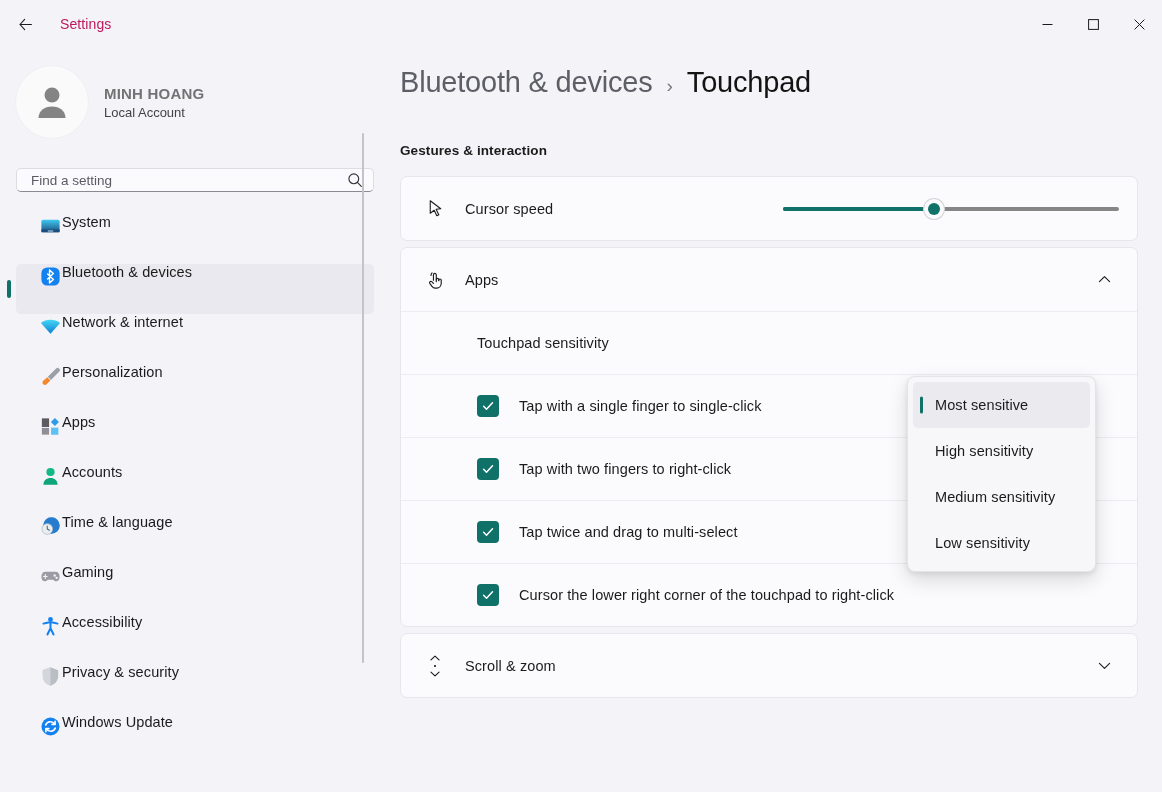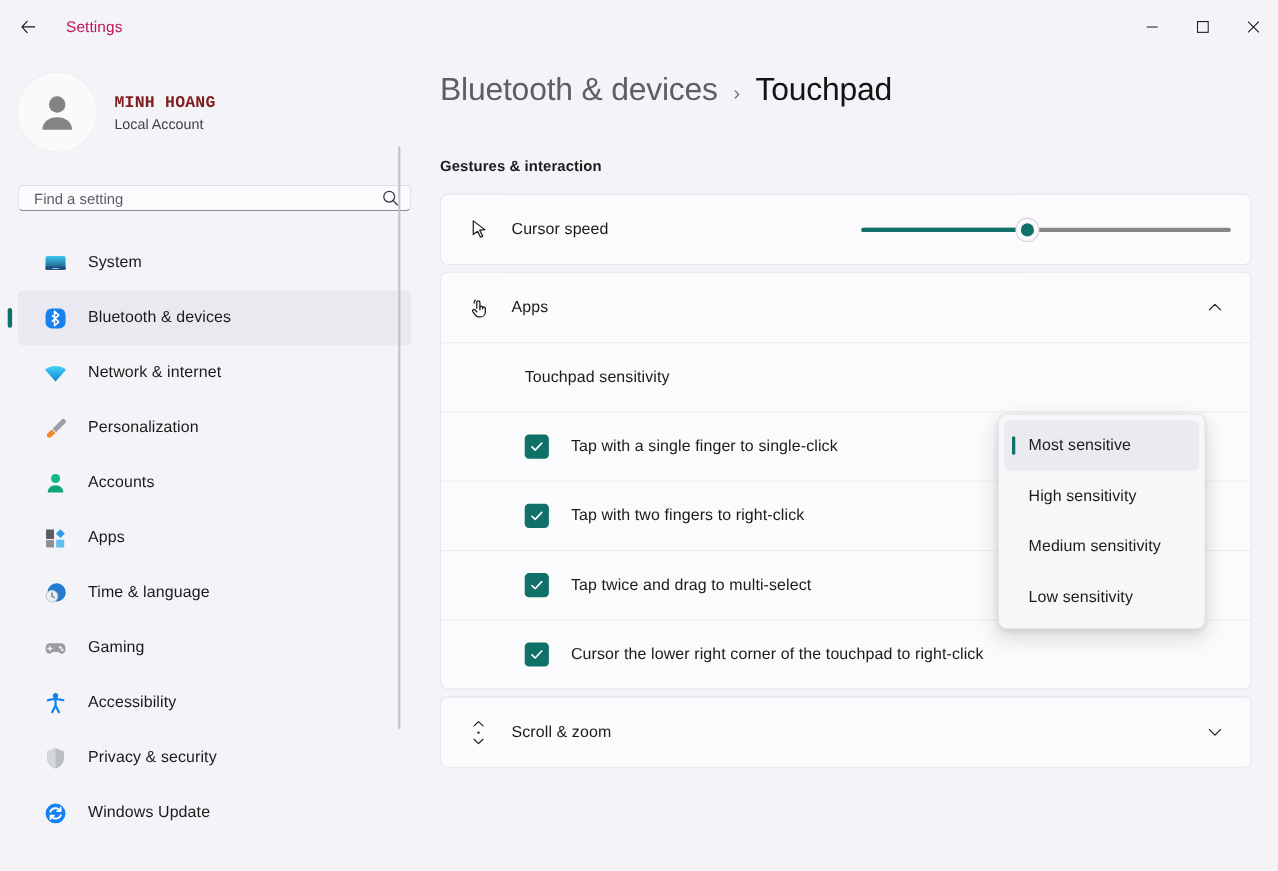--- a/index.html
+++ b/index.html
@@ -40,41 +40,41 @@
     padding-left: 16px; padding-right: 0;
   }
   .profile { display: flex; align-items: center; gap: 16px; padding: 18px 0 0 0; }
   .avatar {
     width: 72px; height: 72px; border-radius: 50%;
     background: #FAFAFA; display: flex; align-items: center;
     justify-content: center; flex: 0 0 72px;
     box-shadow: 0 0 0 1px #EFEFF4;
   }
   .profile-text { display: flex; flex-direction: column; gap: 3px; }
-  .profile-name { font-size: 15px; font-weight: bold; color: #7f1d1d; letter-spacing: .2px; font-family: Liberation Mono, monospace; }
+  .profile-name { font-size: 15px; font-weight: bold; color: #737373; letter-spacing: .2px; }
   .profile-sub { font-size: 13px; color: #42424A; }
 
   .searchbox {
     margin: 30px 26px 0 0; height: 24px;
     background: #FBFBFD; border: 1px solid #DCDCE3;
     border-bottom: 1px solid #8A8A92;
     border-radius: 5px; display: flex; align-items: center;
     padding: 0 10px 0 14px;
   }
   .searchbox input {
     flex: 1; border: none; outline: none; background: transparent;
     font-family: "Liberation Sans", sans-serif; font-size: 13.5px; color: #1B1B1B;
   }
   .searchbox input::placeholder { color: #5A5A62; }
 
   .nav { margin-top: 22px; position: relative; }
   .nav-item {
-    height: 50px; display: flex; align-items: center;
+    height: 50px; display: flex; align-items: flex-start;
     border-radius: 5px; margin-right: 26px;
-    padding-left: 22px; gap: 18px; position: relative; cursor: pointer;
+    padding-left: 22px; position: relative; cursor: pointer;
   }
   .nav-item.active { background: #E9E9EF; }
   .nav-item.active::before {
     content: ""; position: absolute; left: -9px; top: 50%;
     transform: translateY(-50%);
     width: 3.5px; height: 18px; border-radius: 2px; background: #0F7168;
   }
   .nav-icon { width: 24px; height: 24px; flex: 0 0 24px; display:flex; align-items:center; justify-content:center; }
   .nav-label { font-size: 14.5px; color: #1B1B1B; letter-spacing: .1px; }
 
@@ -255,37 +255,37 @@
             <path d="M20.6 3.4c-.8-.8-1.9-.6-2.7.2L9.2 12.3l3.3 3.3 8.7-8.7c.8-.8 1-1.9.2-2.7z" fill="#9AA0A6"></path>
             <path d="M8.6 12.9l3.3 3.3-3.9 3.9c-1 1-2.6 1-3.6 0s-1-2.6 0-3.6z" fill="#F5872B"></path>
           </svg>
         </span>
         <span class="nav-label">Personalization</span>
       </div>
 
       <div class="nav-item">
         <span class="nav-icon">
           <svg width="23" height="23" viewBox="0 0 24 24">
-            <circle cx="12" cy="7.3" r="4.3" fill="#12B886"></circle>
-            <path d="M4.6 20.5c0-4.3 3.3-6.9 7.4-6.9s7.4 2.6 7.4 6.9z" fill="#0FA57B"></path>
-          </svg>
-        </span>
-        <span class="nav-label">Accounts</span>
-      </div>
-
-      <div class="nav-item">
-        <span class="nav-icon">
-          <svg width="23" height="23" viewBox="0 0 24 24">
             <rect x="3" y="3.5" width="7.5" height="9" fill="#5B5B63"></rect>
             <rect x="3" y="13.5" width="7.5" height="7" fill="#8E8E96"></rect>
             <path d="M16.6 3.2l4.2 4.2-4.2 4.2-4.2-4.2z" fill="#2F9BE8"></path>
             <rect x="12.6" y="13.2" width="7.6" height="7.4" fill="#5EC0F5"></rect>
           </svg>
         </span>
         <span class="nav-label">Apps</span>
+      </div>
+
+      <div class="nav-item">
+        <span class="nav-icon">
+          <svg width="23" height="23" viewBox="0 0 24 24">
+            <circle cx="12" cy="7.3" r="4.3" fill="#12B886"></circle>
+            <path d="M4.6 20.5c0-4.3 3.3-6.9 7.4-6.9s7.4 2.6 7.4 6.9z" fill="#0FA57B"></path>
+          </svg>
+        </span>
+        <span class="nav-label">Accounts</span>
       </div>
 
       <div class="nav-item">
         <span class="nav-icon">
           <svg width="23" height="23" viewBox="0 0 24 24">
             <circle cx="13" cy="11" r="8.6" fill="#2D86D9"></circle>
             <path d="M13 2.4a8.6 8.6 0 010 17.2 8.6 8.6 0 010-17.2z" fill="#1C6FC0" opacity=".45"></path>
             <circle cx="8.6" cy="14.6" r="5.6" fill="#E9EEF3" stroke="#AFBCC7" stroke-width=".8"></circle>
             <path d="M8.6 11.4v3.2l2.2 1.3" stroke="#55636E" stroke-width="1.1" fill="none" stroke-linecap="round"></path>
           </svg>

